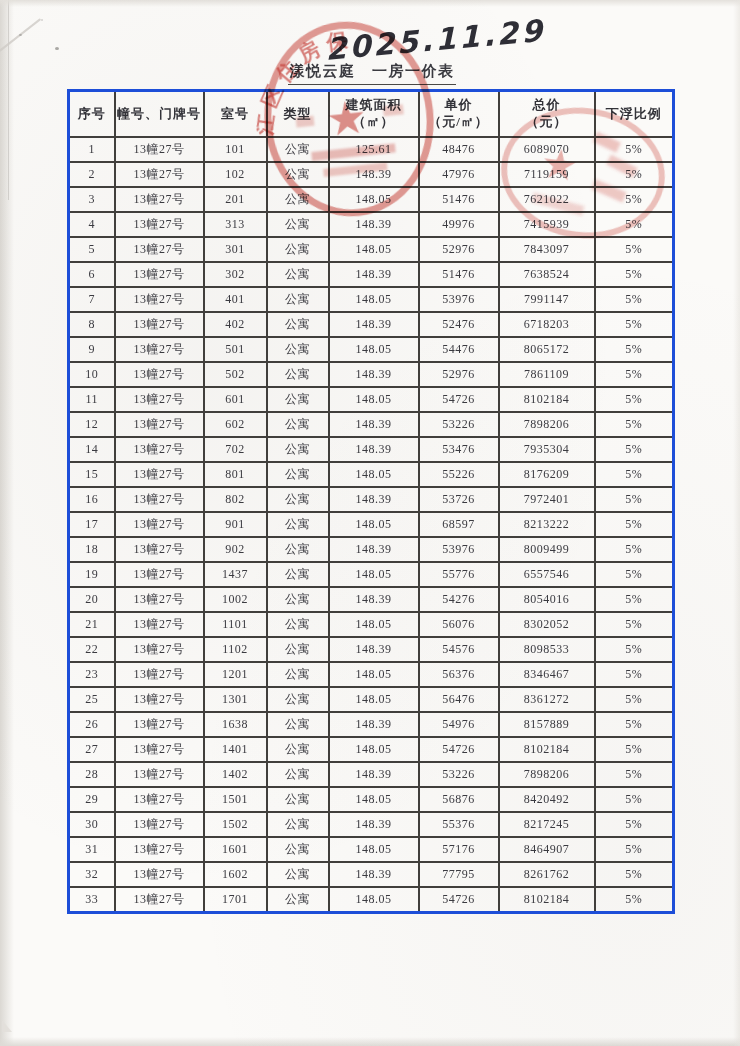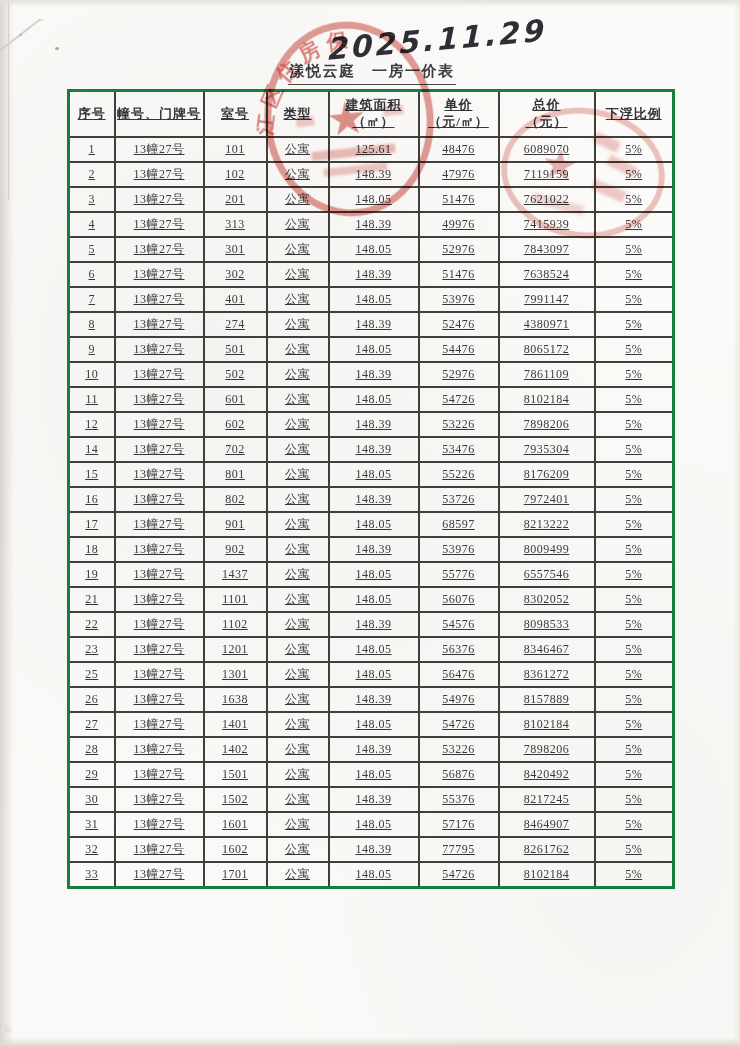--- a/index.html
+++ b/index.html
@@ -62,21 +62,21 @@
     position:absolute; left:67px; top:89px;
     width:605px; table-layout:fixed;
     border-collapse:collapse;
     color:#36363c;
   }
   table.price th, table.price td {
     border:2px solid #413f3c;
     padding:0; text-align:center; vertical-align:middle;
     overflow:hidden;
   }
-  table.price { border:3px solid #15803d;text-decoration:underline; }
+  table.price { border:3px solid #1d4ed8; }
   table.price th {
     height:44px; font-size:13px; font-weight:600; letter-spacing:1px;
     color:#323238;
   }
   table.price th .hl { line-height:1.3; }
   table.price td {
     height:23px; font-size:12px; line-height:23px; letter-spacing:.5px;
     color:#3a3a40;
   }
 
@@ -217,25 +217,25 @@
     <td>401</td>
     <td>公寓</td>
     <td>148.05</td>
     <td>53976</td>
     <td>7991147</td>
     <td>5%</td>
   </tr>
         <tr>
     <td>8</td>
     <td>13幢27号</td>
-    <td>274</td>
+    <td>402</td>
     <td>公寓</td>
     <td>148.39</td>
     <td>52476</td>
-    <td>4380971</td>
+    <td>6718203</td>
     <td>5%</td>
   </tr>
         <tr>
     <td>9</td>
     <td>13幢27号</td>
     <td>501</td>
     <td>公寓</td>
     <td>148.05</td>
     <td>54476</td>
     <td>8065172</td>
@@ -322,20 +322,30 @@
     <td>5%</td>
   </tr>
         <tr>
     <td>19</td>
     <td>13幢27号</td>
     <td>1437</td>
     <td>公寓</td>
     <td>148.05</td>
     <td>55776</td>
     <td>6557546</td>
+    <td>5%</td>
+  </tr>
+        <tr>
+    <td>20</td>
+    <td>13幢27号</td>
+    <td>1002</td>
+    <td>公寓</td>
+    <td>148.39</td>
+    <td>54276</td>
+    <td>8054016</td>
     <td>5%</td>
   </tr>
         <tr>
     <td>21</td>
     <td>13幢27号</td>
     <td>1101</td>
     <td>公寓</td>
     <td>148.05</td>
     <td>56076</td>
     <td>8302052</td>

